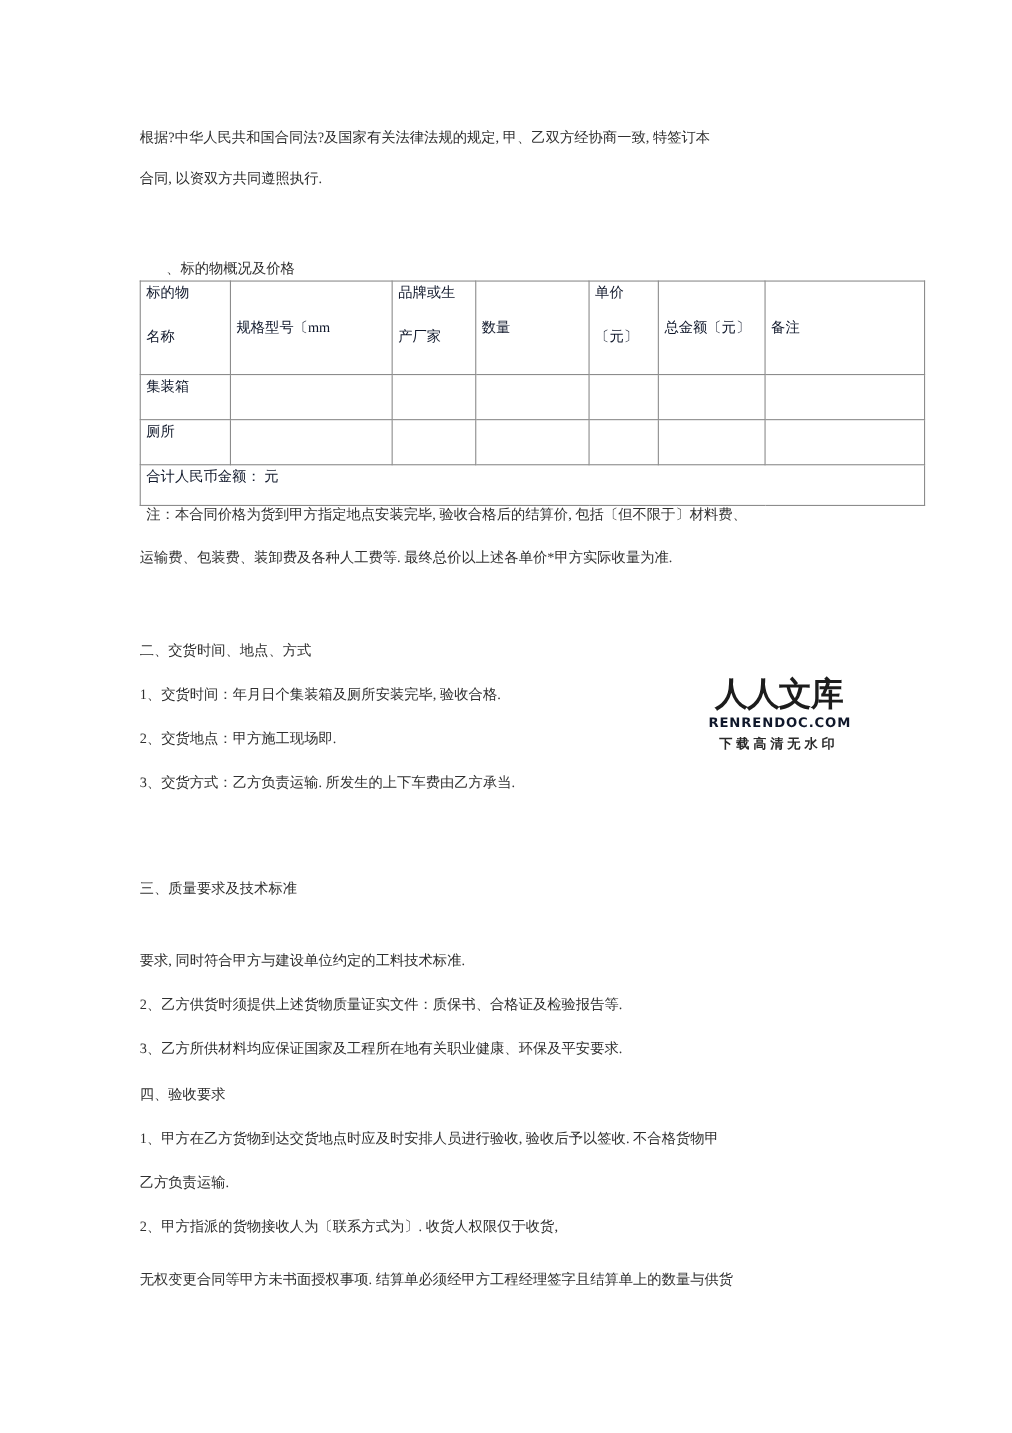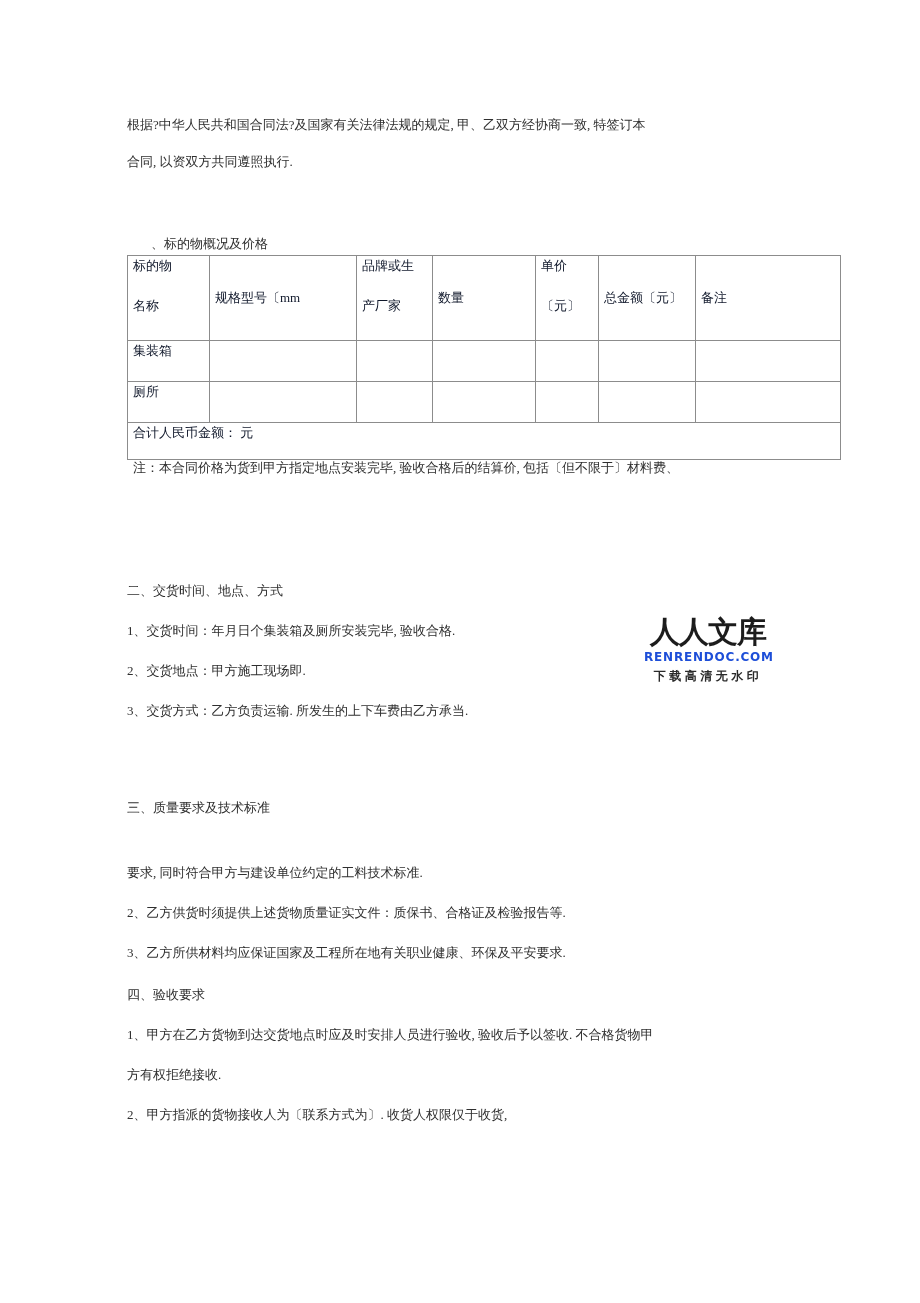--- a/index.html
+++ b/index.html
@@ -62,21 +62,21 @@
     font-family:"Liberation Serif","DejaVu Serif",serif;
     white-space:nowrap;
   }
   .wm-domain {
     margin-top:2px;
     font-size:12px;
     font-weight:bold;
     letter-spacing:0.8px;
     line-height:13px;
     font-family:"DejaVu Sans","Liberation Sans",sans-serif;
-    color:#1d4ed8;
+    color:#0f172a;
     white-space:nowrap;
   }
   .wm-tagline {
     margin-top:5px;
     font-size:12px;
     font-weight:bold;
     letter-spacing:3.5px;
     line-height:14px;
     color:#2a2a2a;
     white-space:nowrap;
@@ -155,35 +155,37 @@
           <td></td>
         </tr>
         <tr class="total-row">
           <td colspan="7">合计人民币金额： 元</td>
         </tr>
       </tbody>
     </table>
   </div>
 
   <div class="tline" style="top:460px; left:133px;">注：本合同价格为货到甲方指定地点安装完毕, 验收合格后的结算价, 包括〔但不限于〕材料费、</div>
+  <div class="tline" style="top:499px;">运输费、包装费、装卸费及各种人工费等. 最终总价以上述各单价*甲方实际收量为准.</div>
 
   <div class="tline" style="top:583px;">二、交货时间、地点、方式</div>
   <div class="tline" style="top:623px;">1、交货时间：年月日个集装箱及厕所安装完毕, 验收合格.</div>
   <div class="tline" style="top:663px;">2、交货地点：甲方施工现场即.</div>
   <div class="tline" style="top:703px;">3、交货方式：乙方负责运输. 所发生的上下车费由乙方承当.</div>
 
   <div class="watermark">
     <div class="wm-brand">人人文库</div>
     <div class="wm-domain">RENRENDOC.COM</div>
     <div class="wm-tagline">下载高清无水印</div>
   </div>
 
   <div class="tline" style="top:800px;">三、质量要求及技术标准</div>
   <div class="tline" style="top:865px;">要求, 同时符合甲方与建设单位约定的工料技术标准.</div>
   <div class="tline" style="top:905px;">2、乙方供货时须提供上述货物质量证实文件：质保书、合格证及检验报告等.</div>
   <div class="tline" style="top:945px;">3、乙方所供材料均应保证国家及工程所在地有关职业健康、环保及平安要求.</div>
 
   <div class="tline" style="top:987px;">四、验收要求</div>
   <div class="tline" style="top:1027px;">1、甲方在乙方货物到达交货地点时应及时安排人员进行验收, 验收后予以签收. 不合格货物甲</div>
-  <div class="tline" style="top:1067px;">方有权拒绝接收.</div>
+  <div class="tline" style="top:1067px;">乙方负责运输.</div>
   <div class="tline" style="top:1107px;">2、甲方指派的货物接收人为〔联系方式为〕. 收货人权限仅于收货,</div>
+  <div class="tline" style="top:1155px;">无权变更合同等甲方未书面授权事项. 结算单必须经甲方工程经理签字且结算单上的数量与供货</div>
 
 </div>
 
 </body></html>

